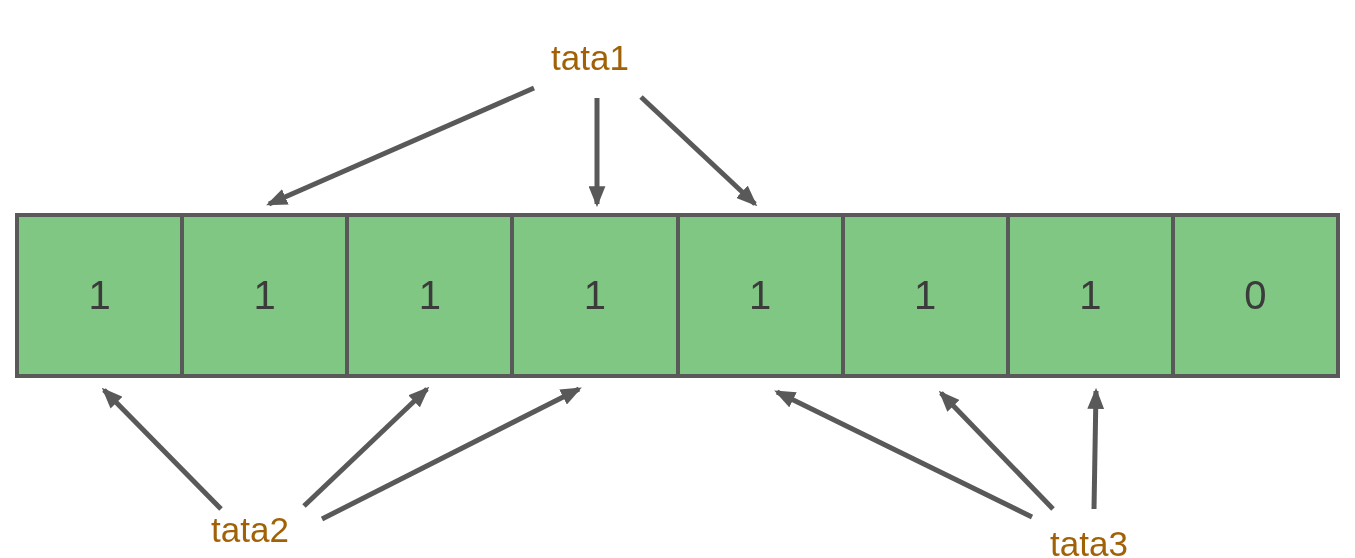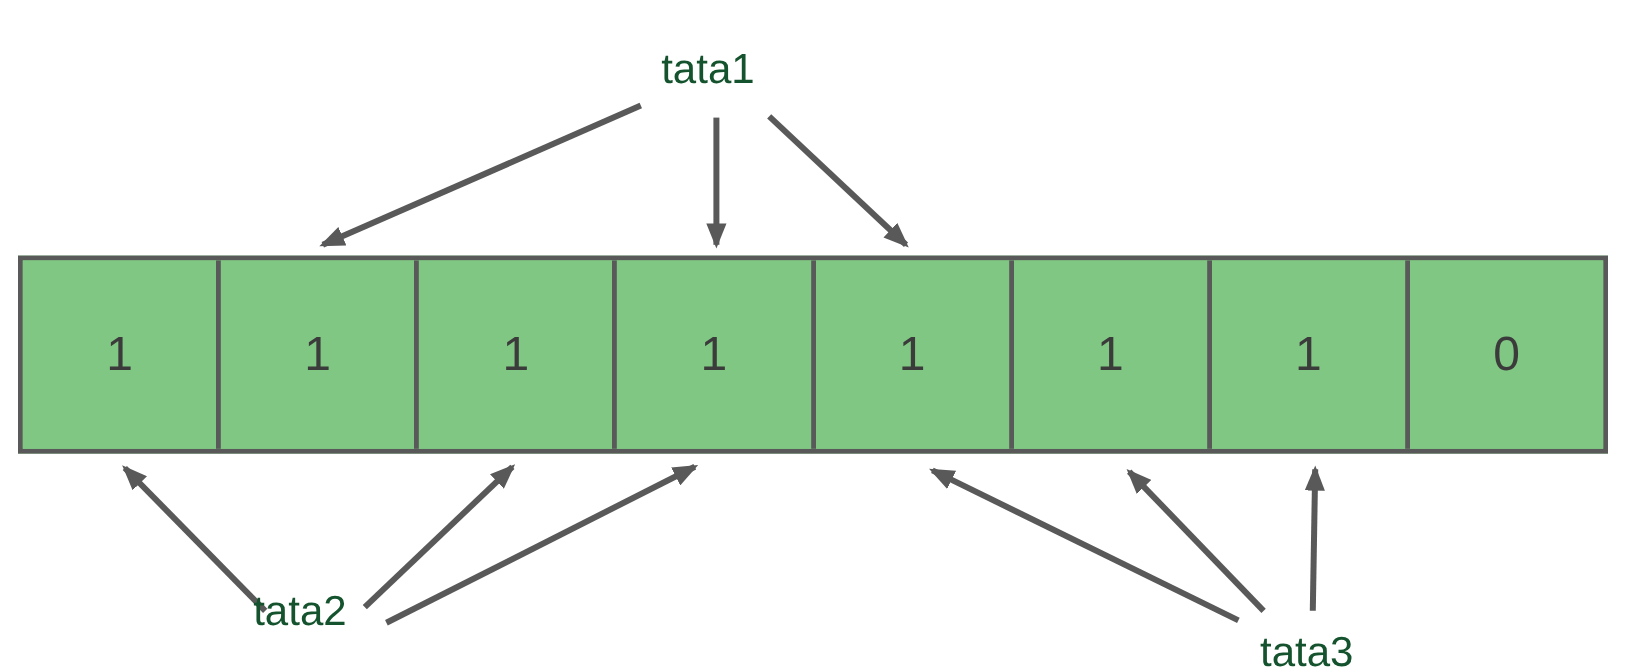--- a/index.html
+++ b/index.html
@@ -45,26 +45,26 @@
     color: #3b3b3b;
     user-select: none;
   }
   .cell:first-child {
     border-left: none;
   }
   .diagram-label {
     position: absolute;
     font-size: 35px;
     line-height: 1.05;
-    color: #14532d;
+    color: #a16207;
     white-space: nowrap;
     user-select: none;
   }
   .label-tata1 { left: 551px; top: 40px; }
-  .label-tata2 { left: 211px; top: 492px; }
+  .label-tata2 { left: 211px; top: 512px; }
   .label-tata3 { left: 1050px; top: 526px; }
 </style>
 </head>
 <body>
 
 <div class="canvas">
 
   <svg class="arrow-overlay" width="1355" height="558" viewBox="0 0 1355 558" xmlns="http://www.w3.org/2000/svg">
     <defs>
       <marker id="ah" viewBox="0 0 10 8" refX="8.5" refY="4" markerWidth="21" markerHeight="17" orient="auto" markerUnits="userSpaceOnUse">

